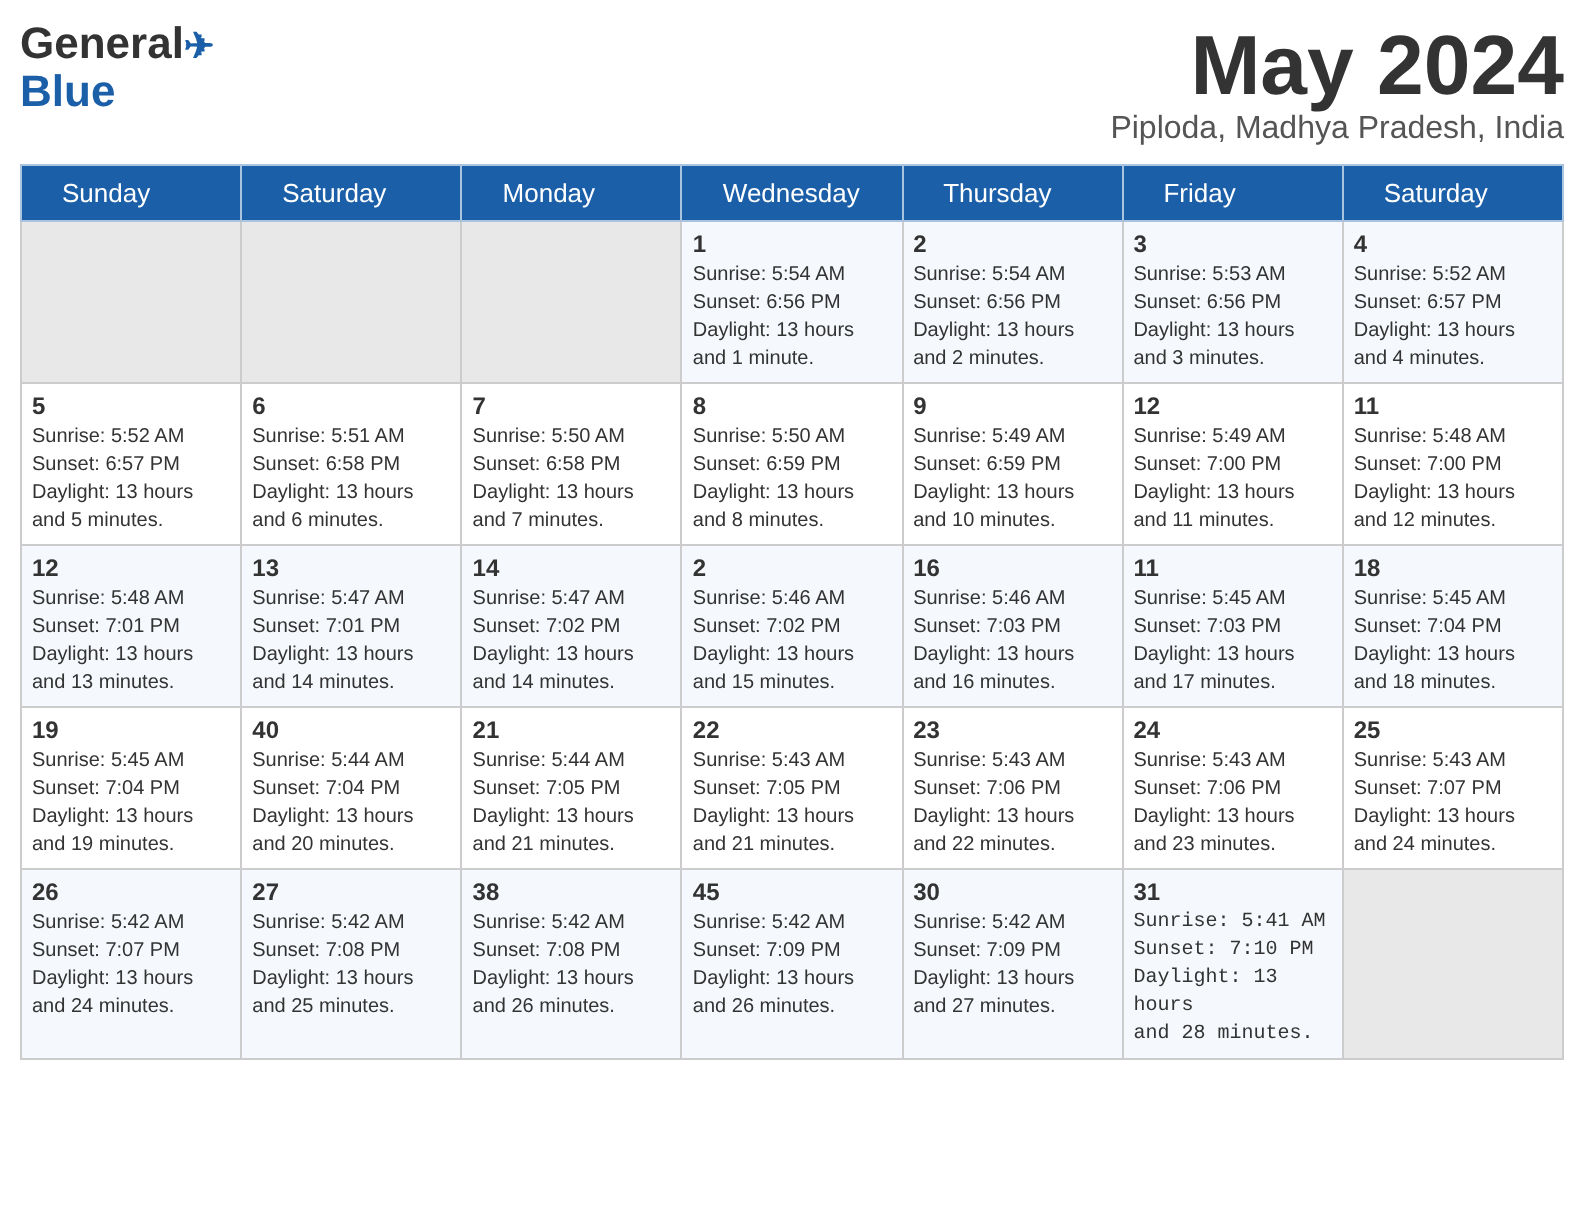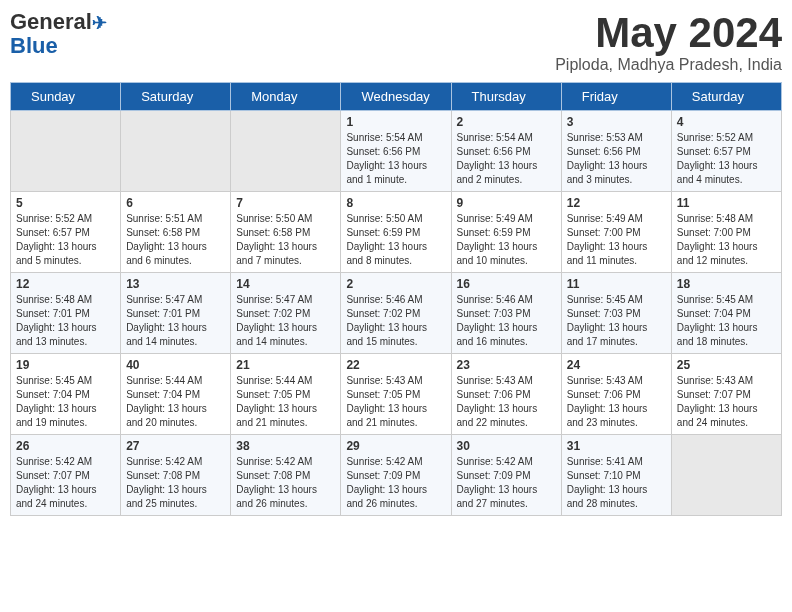--- a/index.html
+++ b/index.html
@@ -318,36 +318,36 @@
 and 25 minutes.</div>
         </td>
         <td>
           <span class="day-num">38</span>
           <div class="day-info" style="white-space: pre-line;">Sunrise: 5:42 AM
 Sunset: 7:08 PM
 Daylight: 13 hours
 and 26 minutes.</div>
         </td>
         <td>
-          <span class="day-num">29</span>
+          <span class="day-num">45</span>
           <div class="day-info" style="white-space: pre-line;">Sunrise: 5:42 AM
 Sunset: 7:09 PM
 Daylight: 13 hours
 and 26 minutes.</div>
         </td>
         <td>
           <span class="day-num">30</span>
           <div class="day-info" style="white-space: pre-line;">Sunrise: 5:42 AM
 Sunset: 7:09 PM
 Daylight: 13 hours
 and 27 minutes.</div>
         </td>
         <td>
           <span class="day-num">31</span>
-          <div class="day-info" style="white-space: pre-line;">Sunrise: 5:41 AM
+          <div class="day-info" style="white-space: pre-line; font-family: Liberation Mono, monospace;">Sunrise: 5:41 AM
 Sunset: 7:10 PM
 Daylight: 13 hours
 and 28 minutes.</div>
         </td>
         <td class="empty-cell"></td>
       </tr>
     </tbody>
 </table>
 
 </body></html>

